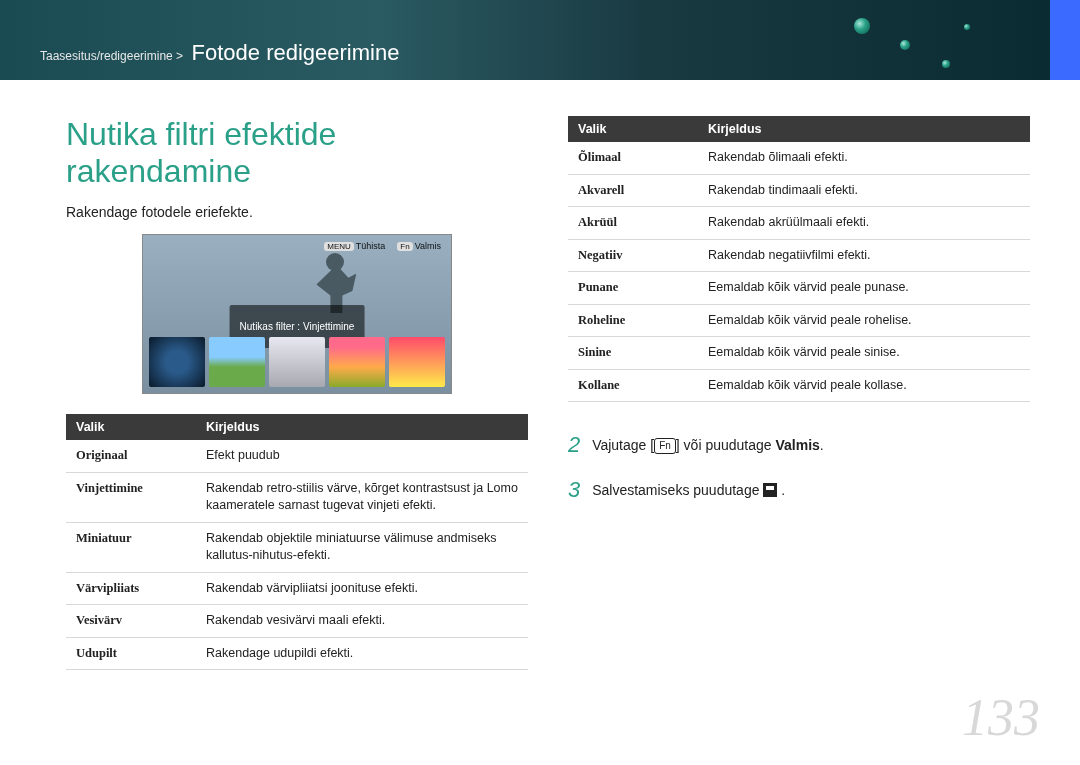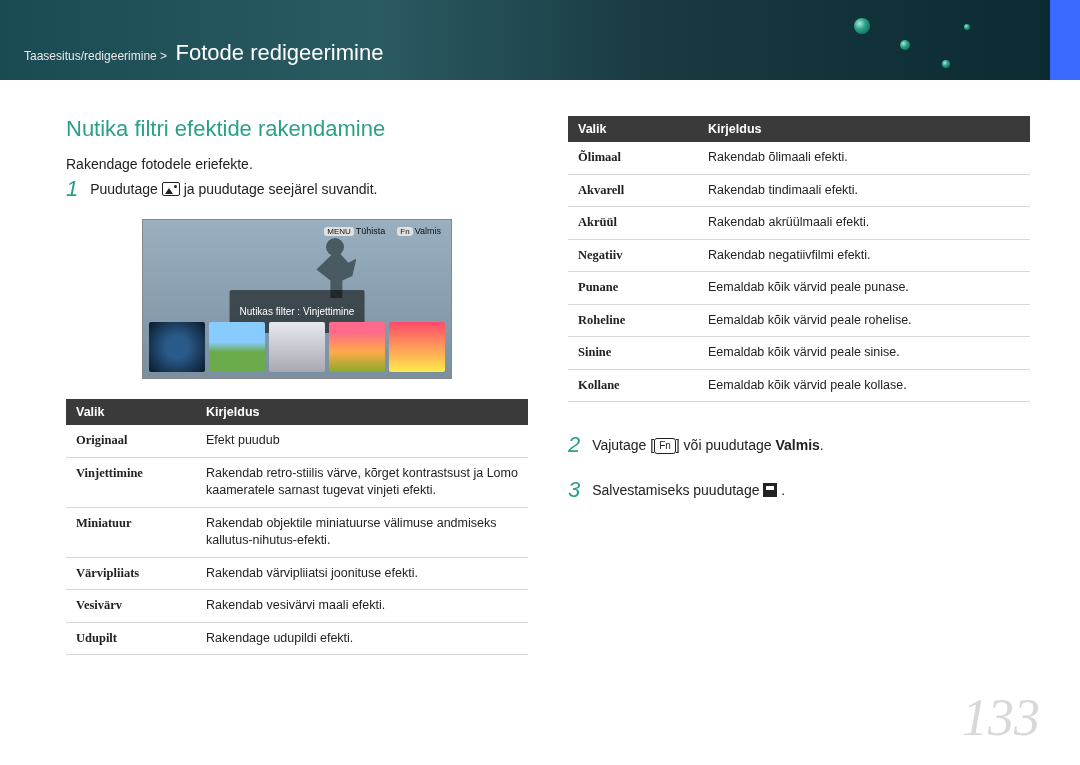--- a/index.html
+++ b/index.html
@@ -1,29 +1,29 @@
 <!DOCTYPE html>
 <html><head>
 <meta charset="utf-8">
 <style>
   * { margin:0; padding:0; box-sizing:border-box; }
   body { font-family:"Segoe UI", Arial, sans-serif; background:#f5f5f5; width:1080px; height:765px; overflow:hidden; }
   .page { width:1080px; height:765px; background:#fff; position:relative; }
-  .header-band { height:80px; background:linear-gradient(90deg,#1a4a52 0%,#2a5a62 35%,#1a3a42 60%,#0a2a32 100%); position:relative; padding:40px 0 0 24px; }
+  .header-band { height:80px; background:linear-gradient(90deg,#1a4a52 0%,#2a5a62 35%,#1a3a42 60%,#0a2a32 100%); position:relative; padding:40px 0 0 40px; }
   .header-band::after { content:""; position:absolute; right:0; top:0; width:30px; height:80px; background:#3a6aff; }
   .orb { position:absolute; border-radius:50%; background:radial-gradient(circle at 35% 35%,#a8e8d8 0%,#2aa088 40%,#0a5a48 100%); }
   .o1{width:16px;height:16px;right:210px;top:18px;}
   .o2{width:10px;height:10px;right:170px;top:40px;}
   .o3{width:8px;height:8px;right:130px;top:60px;}
   .o4{width:6px;height:6px;right:110px;top:24px;}
   .breadcrumb { color:#e8e8e8; font-size:12px; display:inline; }
   .page-title-head { color:#fff; font-size:22px; font-weight:300; display:inline; margin-left:4px;}
   .content { display:flex; gap:40px; padding:36px 50px 0 66px; }
   .col { flex:1; }
-  .section-title { color:#2aa088; font-size:22px; font-weight:400; margin-bottom:14px; }
+  .section-title { color:#2aa088; font-size:32px; font-weight:400; margin-bottom:14px; }
   .intro { font-size:14px; color:#222; }
   .step { font-size:14px; color:#222; margin-bottom:12px; line-height:1.5; }
   .step .num { color:#2aa088; font-size:22px; font-weight:300; font-style:italic; margin-right:8px; vertical-align:-2px;}
   .ibox { display:inline-block; border:1px solid #222; border-radius:3px; padding:0 4px; font-size:10px; vertical-align:1px; line-height:14px;}
   .bold { font-weight:bold; }
   .screenshot { width:310px; height:160px; margin:14px auto 20px auto; background:linear-gradient(#9ab0c0 0%,#7a90a0 100%); border:1px solid #888; position:relative; }
   .sc-top { position:absolute; top:6px; right:10px; font-size:9px; color:#111; }
   .sc-top .pill{display:inline-block;background:#e0e0e0;border-radius:3px;padding:0 3px;margin:0 2px;font-size:8px;}
   .sc-label { position:absolute; top:70px; left:50%; transform:translateX(-50%); background:rgba(0,0,0,.55); color:#fff; font-size:10px; padding:16px 10px; border-radius:2px;}
   .sc-thumbs { position:absolute; bottom:6px; left:6px; right:6px; display:flex; gap:4px; }
@@ -59,26 +59,20 @@
     <span class="breadcrumb">Taasesitus/redigeerimine &gt;</span>
     <span class="page-title-head">Fotode redigeerimine</span>
   </div>
 
   <div class="content">
 
     <div class="col">
       <div class="section-title">Nutika filtri efektide rakendamine</div>
       <div class="intro">Rakendage fotodele eriefekte.</div>
 
-      <div class="step">
-        <span class="num">1</span>
-        <span>Puudutage </span>
-        <span class="img-icon"></span>
-        <span> ja puudutage seejärel suvandit.</span>
-      </div>
 
       <div class="screenshot">
         <div class="sc-top">
           <span class="pill">MENU</span><span>Tühista</span>
           &nbsp;&nbsp;
           <span class="pill">Fn</span><span>Valmis</span>
         </div>
         <div class="silh"></div>
         <div class="sc-label">Nutikas filter : Vinjettimine</div>
         <div class="sc-thumbs">

